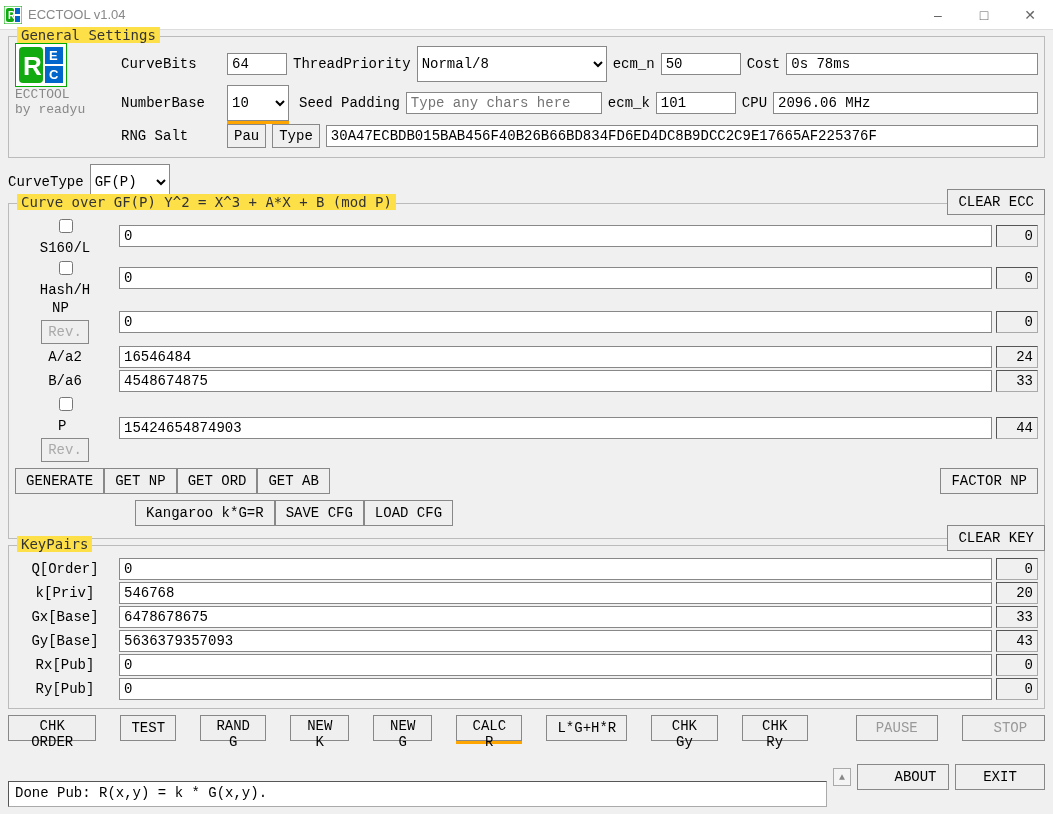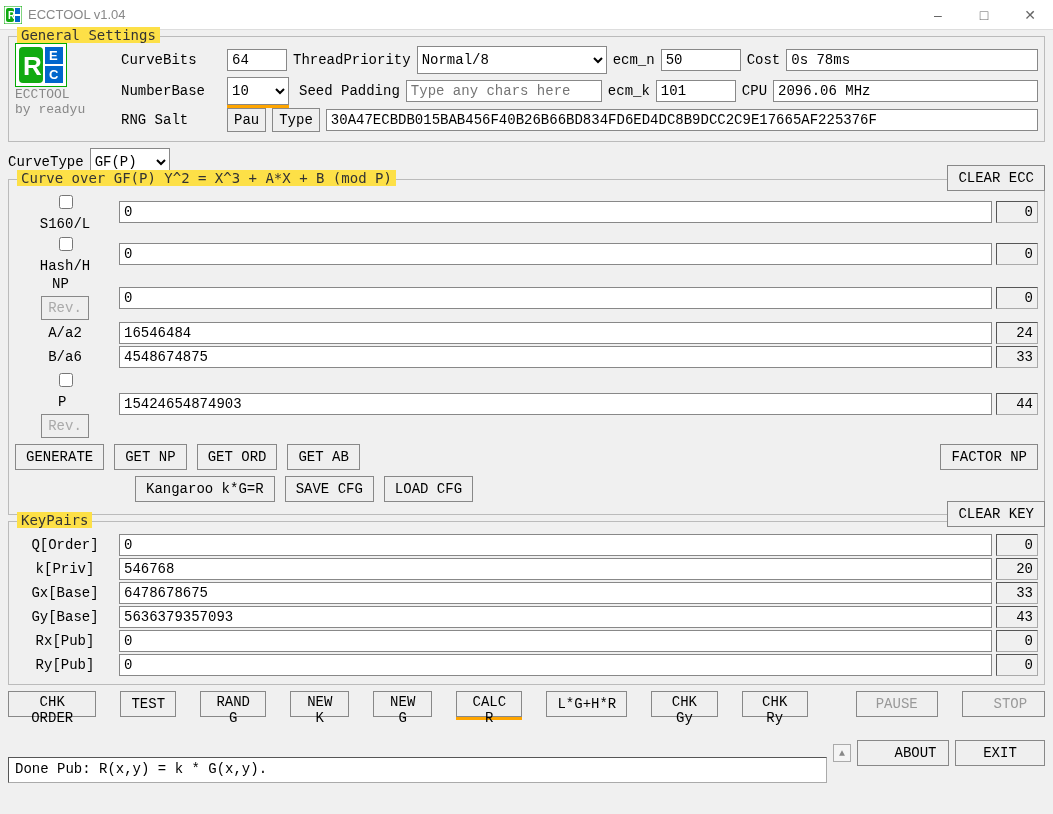--- a/index.html
+++ b/index.html
@@ -57,21 +57,21 @@
     font-family:"Consolas","Courier New",monospace;
     font-size:14px;
     border:1px solid #888;
     background:#fff;
     height:22px;
     padding:1px 4px;
   }
   select.combobox {
     font-family:"Consolas","Courier New",monospace;
     font-size:14px;
-    height:28px;
+    height:36px;
     border:1px solid #888;
     background:#fff;
   }
   button.btn, .smallbtn {
     font-family:"Consolas","Courier New",monospace;
     font-size:14px;
     background:#efefef;
     border:1px solid #888;
     height:26px;
     padding:2px 10px;
@@ -91,21 +91,21 @@
   }
   .fieldline .fldlabel {
     width:100px;display:flex;align-items:center;gap:4px;flex-direction:column;
   }
   .fieldline .countbox {
     width:42px;text-align:right;
     border:1px inset #aaa;background:#f0f0f0;height:22px;
     padding:2px 4px;
   }
   .fieldline .maininput { flex:1; }
-  .btnrow { display:flex; gap:10px; margin:6px 0; align-items:center;}
+  .btnrow { display:flex; margin:6px 0; align-items:center;}
   .right { margin-left:auto; }
   .hl-orange { box-shadow: 0 3px 0 0 #ffa500; }
   input[type=checkbox]{width:14px;height:14px;}
   .scrollarrow{
     width:18px;height:18px;border:1px solid #aaa;background:#f4f4f4;
     display:flex;align-items:center;justify-content:center;font-size:10px;color:#888;
   }
   .statusbox{
     border:1px inset #aaa;background:#fff;height:26px;
     padding:3px 6px;flex:1;margin-top:34px;

